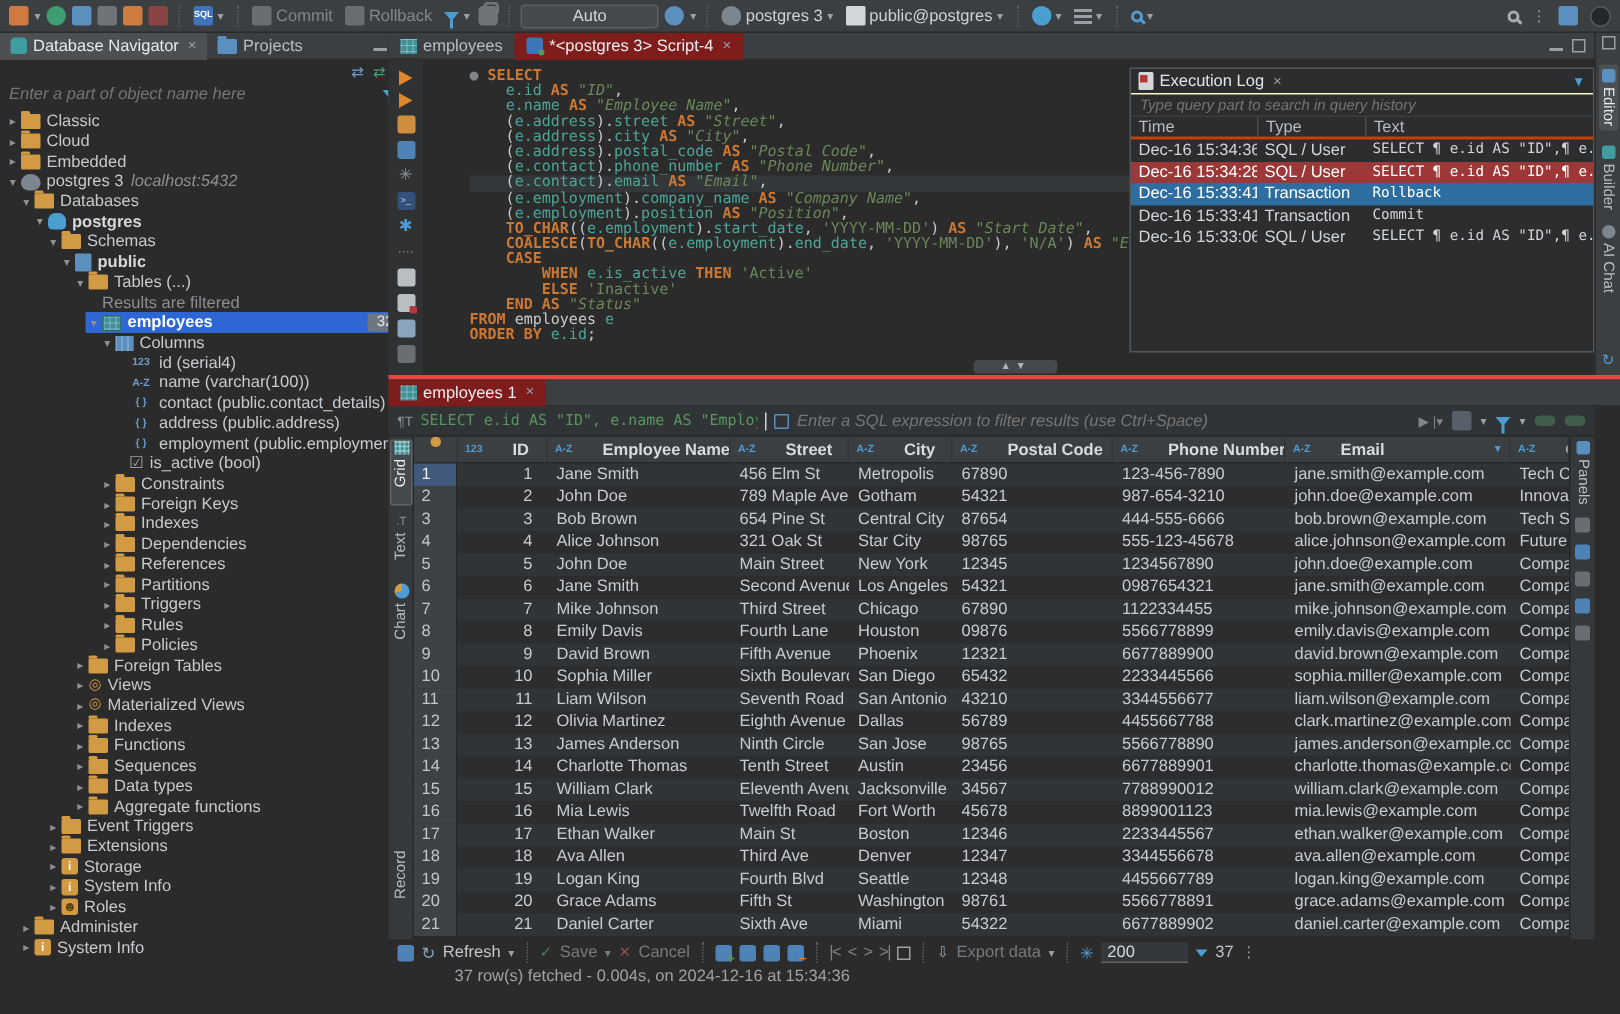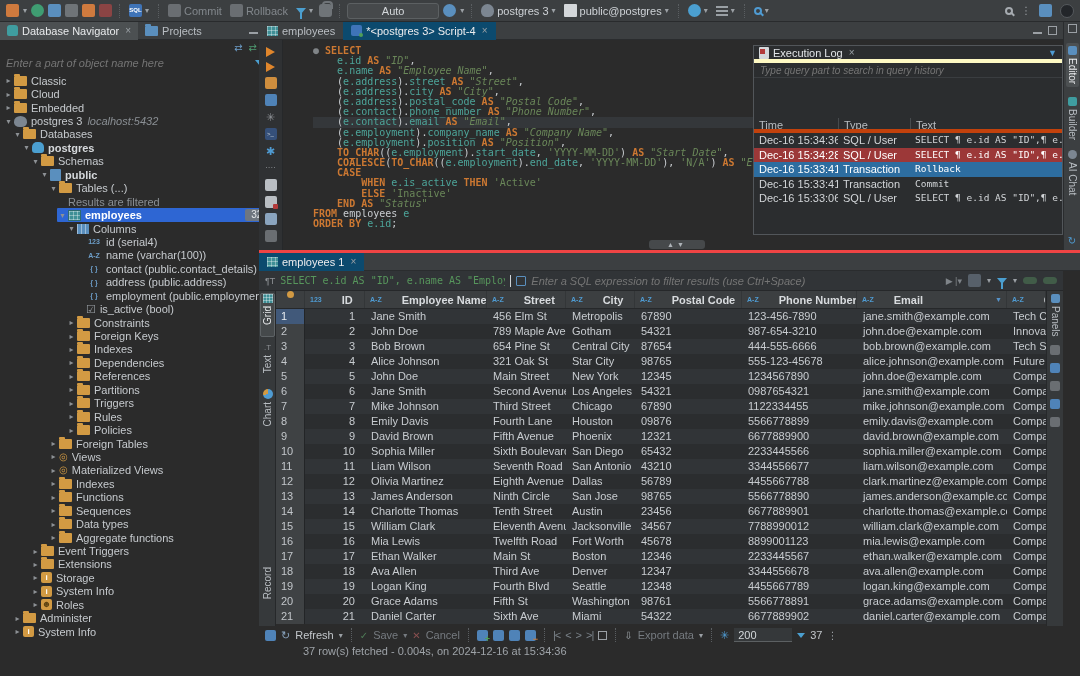--- a/index.html
+++ b/index.html
@@ -85,21 +85,21 @@
   .ti-txt { font-size:7px; color:#6d9ec9; font-weight:bold; letter-spacing:0; width:16px; text-align:left; }
   .ti-bool { font-size:11px; color:#9aa0a5; line-height:11px; }
   .ti-eye { color:#d29a43; font-size:10px; line-height:10px; }
   .ti-info { width:11px; height:11px; background:#d29a43; border-radius:2px; color:#fff; font-size:8px; font-weight:bold; text-align:center; line-height:11px; }
   .ti-roles { width:11px; height:11px; background:#d29a43; border-radius:2px; color:#5e4312; font-size:9px; text-align:center; line-height:11px; }
 
   
   .editorzone { position:absolute; left:259px; top:22px; width:804px; height:228px; background:#2b2b2b; }
   .etabs { height:18px; background:#3c3f41; border-bottom:1px solid #2a2c2e; display:flex; align-items:center; }
   .etab { display:flex; align-items:center; gap:4px; height:18px; padding:0 8px; color:#b9bec3; }
-  .etab.active { background:#0c4a6e; color:#ececee; }
+  .etab.active { background:#7f1d1d; color:#ececee; }
   .ic-script { width:11px; height:11px; background:#3f74b8; border-radius:2px; position:relative; }
   .ic-script::after { content:""; position:absolute; right:-1px; bottom:-1px; width:4px; height:4px; background:#4f9d57; border-radius:50%; }
   .ic-grid-t { width:11px; height:10px; background:#3f8f96; background-image:linear-gradient(rgba(255,255,255,.35) 1px, transparent 1px),
                linear-gradient(90deg, rgba(255,255,255,.35) 1px, transparent 1px); background-size:4px 4px; }
   .egutter { position:absolute; left:0; top:18px; width:24px; bottom:0; background:#2f3133; border-right:1px solid #26282a;
              display:flex; flex-direction:column; align-items:center; padding-top:7px; gap:5px; }
   .gic { width:12px; height:12px; border-radius:2px; flex:none; }
   .gic.play { width:0; height:0; border-radius:0; border-left:9px solid #e0862c; border-top:5px solid transparent; border-bottom:5px solid transparent; }
   .gic.scr-o { background:#cf8e3e; } .gic.scr-b { background:#4f83b8; }
   .gic.ai { background:none; color:#8d9195; font-size:11px; line-height:12px; text-align:center; }
@@ -117,28 +117,28 @@
   .t { color:#4da59a; }
   .s { color:#6a8759; }
   .d { color:#6a8759; font-style:italic; }
   .g { color:#808487; }
   .splitterh { position:absolute; bottom:1px; left:390px; width:56px; height:9px; background:#46494b; border-radius:3px;
                color:#aeb3b8; font-size:7px; line-height:9px; text-align:center; letter-spacing:3px; }
 
   
   .execlog { position:absolute; left:494px; top:23px; width:310px; height:190px; background:#2b2d2f;
              border:1px solid #52565a; }
-  .xl-head { height:17px; display:flex; align-items:center; gap:4px; padding:0 5px; border-bottom:4px solid #fef9c3; }
+  .xl-head { height:17px; display:flex; align-items:center; gap:4px; padding:0 5px; border-bottom:1px solid #fef9c3; }
   .ic-log { width:10px; height:12px; background:#d4d7da; border-radius:1px; position:relative; }
   .ic-log::after { content:""; position:absolute; left:1px; top:2px; width:5px; height:5px; background:#b33a3a; }
   .xl-title { color:#e2e5e8; }
   .xl-collapse { margin-left:auto; color:#4f9bd2; font-size:9px; }
   .xl-search { height:15px; display:flex; align-items:center; padding:0 6px; border-bottom:1px solid #3a3d40; }
   .xl-search input { width:100%; background:transparent; border:none; outline:none; color:#83888d; font-style:italic; font-size:10px; font-family:"Liberation Sans",sans-serif; }
-  .xl-cols { display:grid; grid-template-columns:84px 72px 1fr; height:15px; line-height:15px; color:#b8bcc0; border-bottom:4px solid #c2410c;margin-top:40px; }
+  .xl-cols { display:grid; grid-template-columns:84px 72px 1fr; height:15px; line-height:15px; color:#b8bcc0; border-bottom:2px solid #c2410c; }
   .xl-cols > div { padding-left:5px; border-left:1px solid #474b4e; overflow:hidden; }
   .xl-cols > div:first-child { border-left:none; }
   .xrow { display:grid; grid-template-columns:84px 72px 1fr; height:14.6px; line-height:14.6px; color:#d2d5d8; white-space:nowrap; }
   .xrow > div { padding-left:5px; overflow:hidden; }
   .xrow .xtext { font-family:"DejaVu Sans Mono", monospace; font-size:9.5px; }
   .xrow.error { background:#9c3838; color:#fff; }
   .xrow.selected { background:#2d6da0; color:#fff; }
 
   
   .rdock { position:absolute; left:1063px; top:22px; width:17px; height:228px; background:#3c3f41; border-left:1px solid #2a2c2e;

